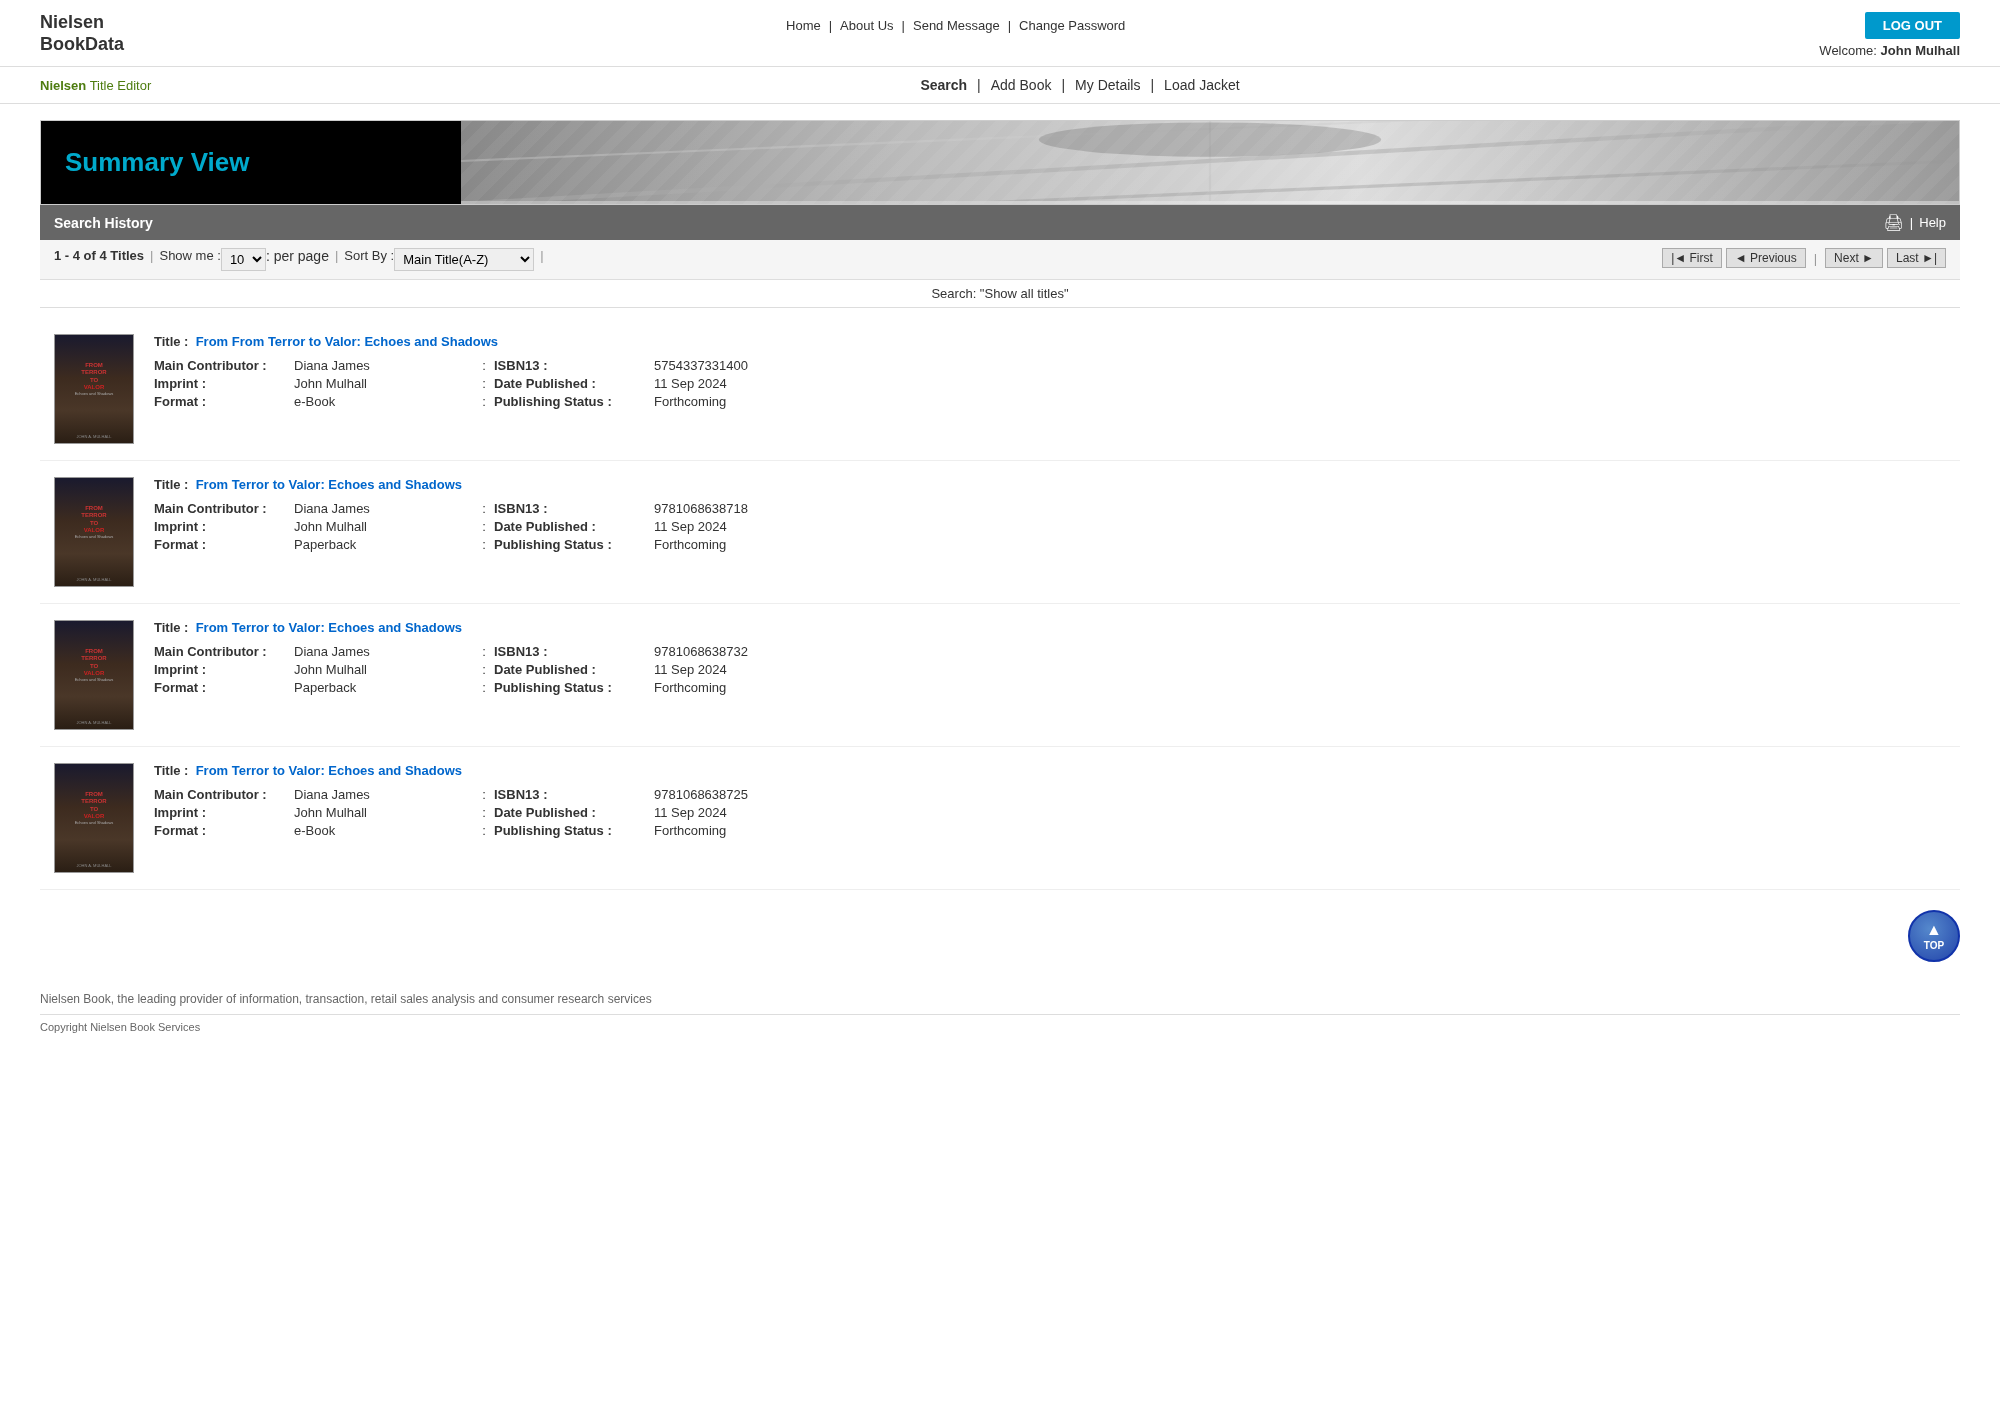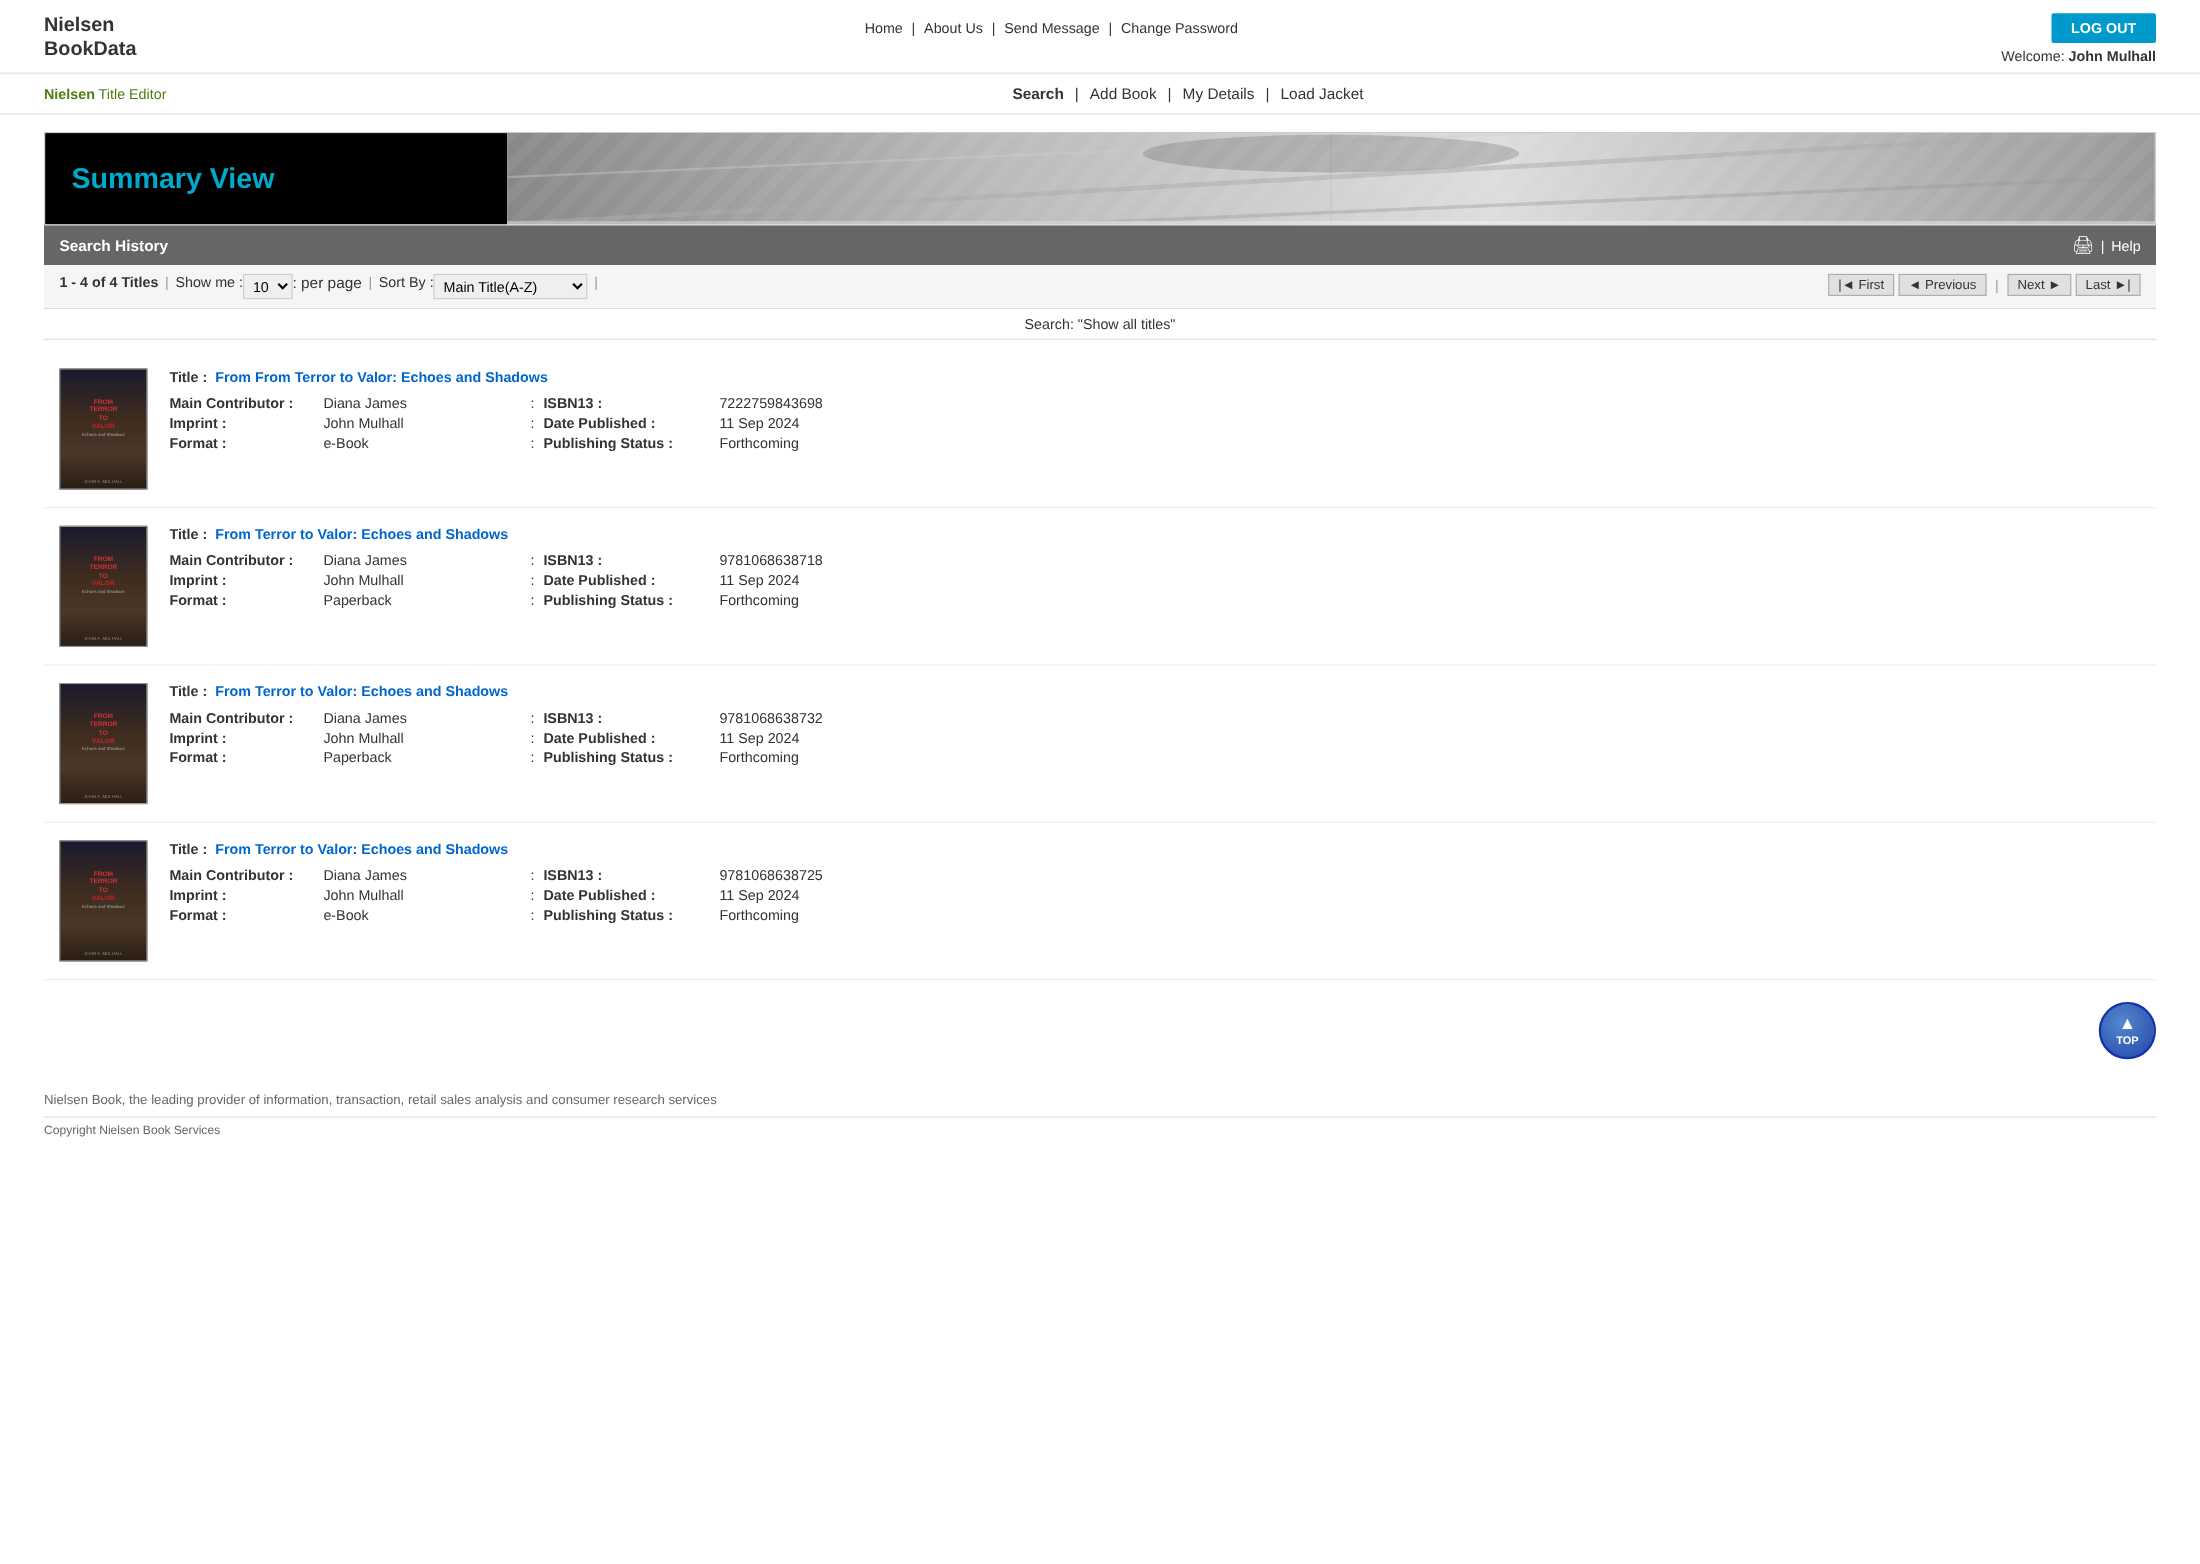--- a/index.html
+++ b/index.html
@@ -379,21 +379,21 @@
         <div class="book-info-grid">
     <div class="bi-title-row" style="grid-column:1/-1; display:flex; align-items:center; margin-bottom:6px;">
       <span class="bi-label">Title :</span>
       &nbsp;&nbsp;
       <a href="#" class="title-link">From From Terror to Valor: Echoes and Shadows</a>
     </div>
     <span class="bi-label">Main Contributor :</span>
     <span class="bi-value">Diana James</span>
     <span class="bi-colon">:</span>
     <span class="bi-label">ISBN13 :</span>
-    <span class="bi-value">7222759843698</span>
+    <span class="bi-value">5754337331400</span>
 
     <span class="bi-label">Imprint :</span>
     <span class="bi-value">John Mulhall</span>
     <span class="bi-colon">:</span>
     <span class="bi-label">Date Published :</span>
     <span class="bi-value">11 Sep 2024</span>
 
     <span class="bi-label">Format :</span>
     <span class="bi-value">e-Book</span>
     <span class="bi-colon">:</span>

